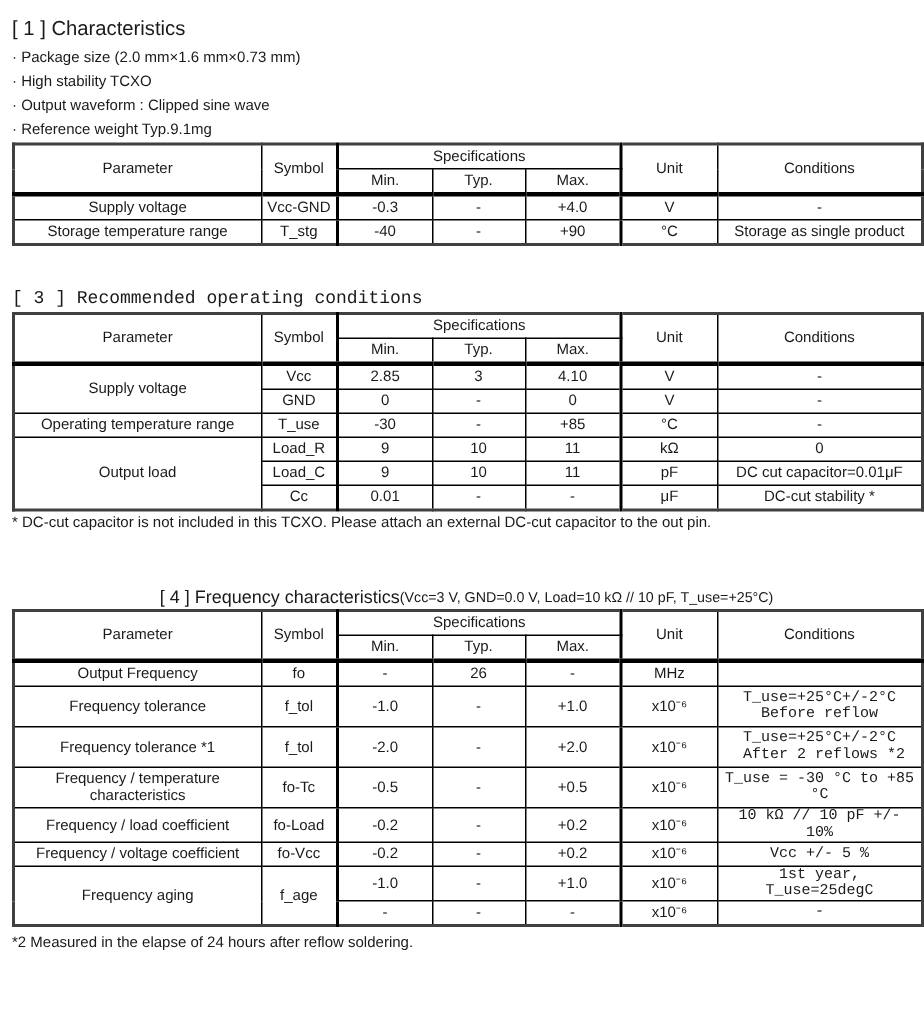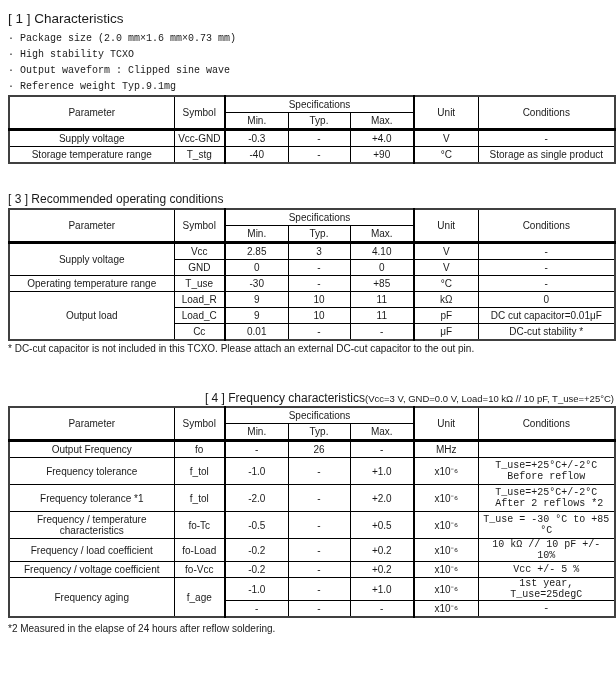--- a/index.html
+++ b/index.html
@@ -3,26 +3,26 @@
 <meta charset="utf-8">
 <style>
   html,body { margin:0; padding:0; background:#fff; }
   body {
     width:616px; height:675px; overflow:hidden;
     font-family:"Liberation Sans", sans-serif; color:#1a1a1a;
   }
   .page { padding:8px 0 0 8px; }
 
   .h1-title { font-size:13.5px; line-height:17px; margin:2px 0 4px 0; }
-  .bullet { font-size:10px; line-height:16px;font-family:Liberation Mono, monospace; }
+  .bullet { font-size:10px; line-height:16px; }
 
   .sec-title { font-size:12px; line-height:14px; }
   .sec2-title { margin:22px 0 2px 0; }
-  .sec3-title { margin:28px 0 2px 0; }
-  .sec4-head { margin:34px 0 1px 0; width:606px; display:flex; justify-content:flex-end; align-items:flex-end; }
+  .sec3-title { margin:28px 0 2px 0;font-family:Liberation Mono, monospace; }
+  .sec4-head { margin:34px 0 1px 0; width:606px; display:flex; justify-content:center; align-items:flex-end; }
   .test-cond { font-size:9.5px; line-height:12px; }
 
   table.t { border-collapse:collapse; table-layout:fixed; width:606px; border:2px solid #404040; }
   table.t th, table.t td {
     border:1px solid #000; font-weight:normal; font-size:10px;
     text-align:center; vertical-align:middle; padding:0 2px;
     height:15px; line-height:11px; overflow:hidden;
   }
   table.t thead tr:last-child th, table.t thead tr:first-child th[rowspan] { border-bottom:3px solid #000; }
   .bl2 { border-left:2px solid #000 !important; }

